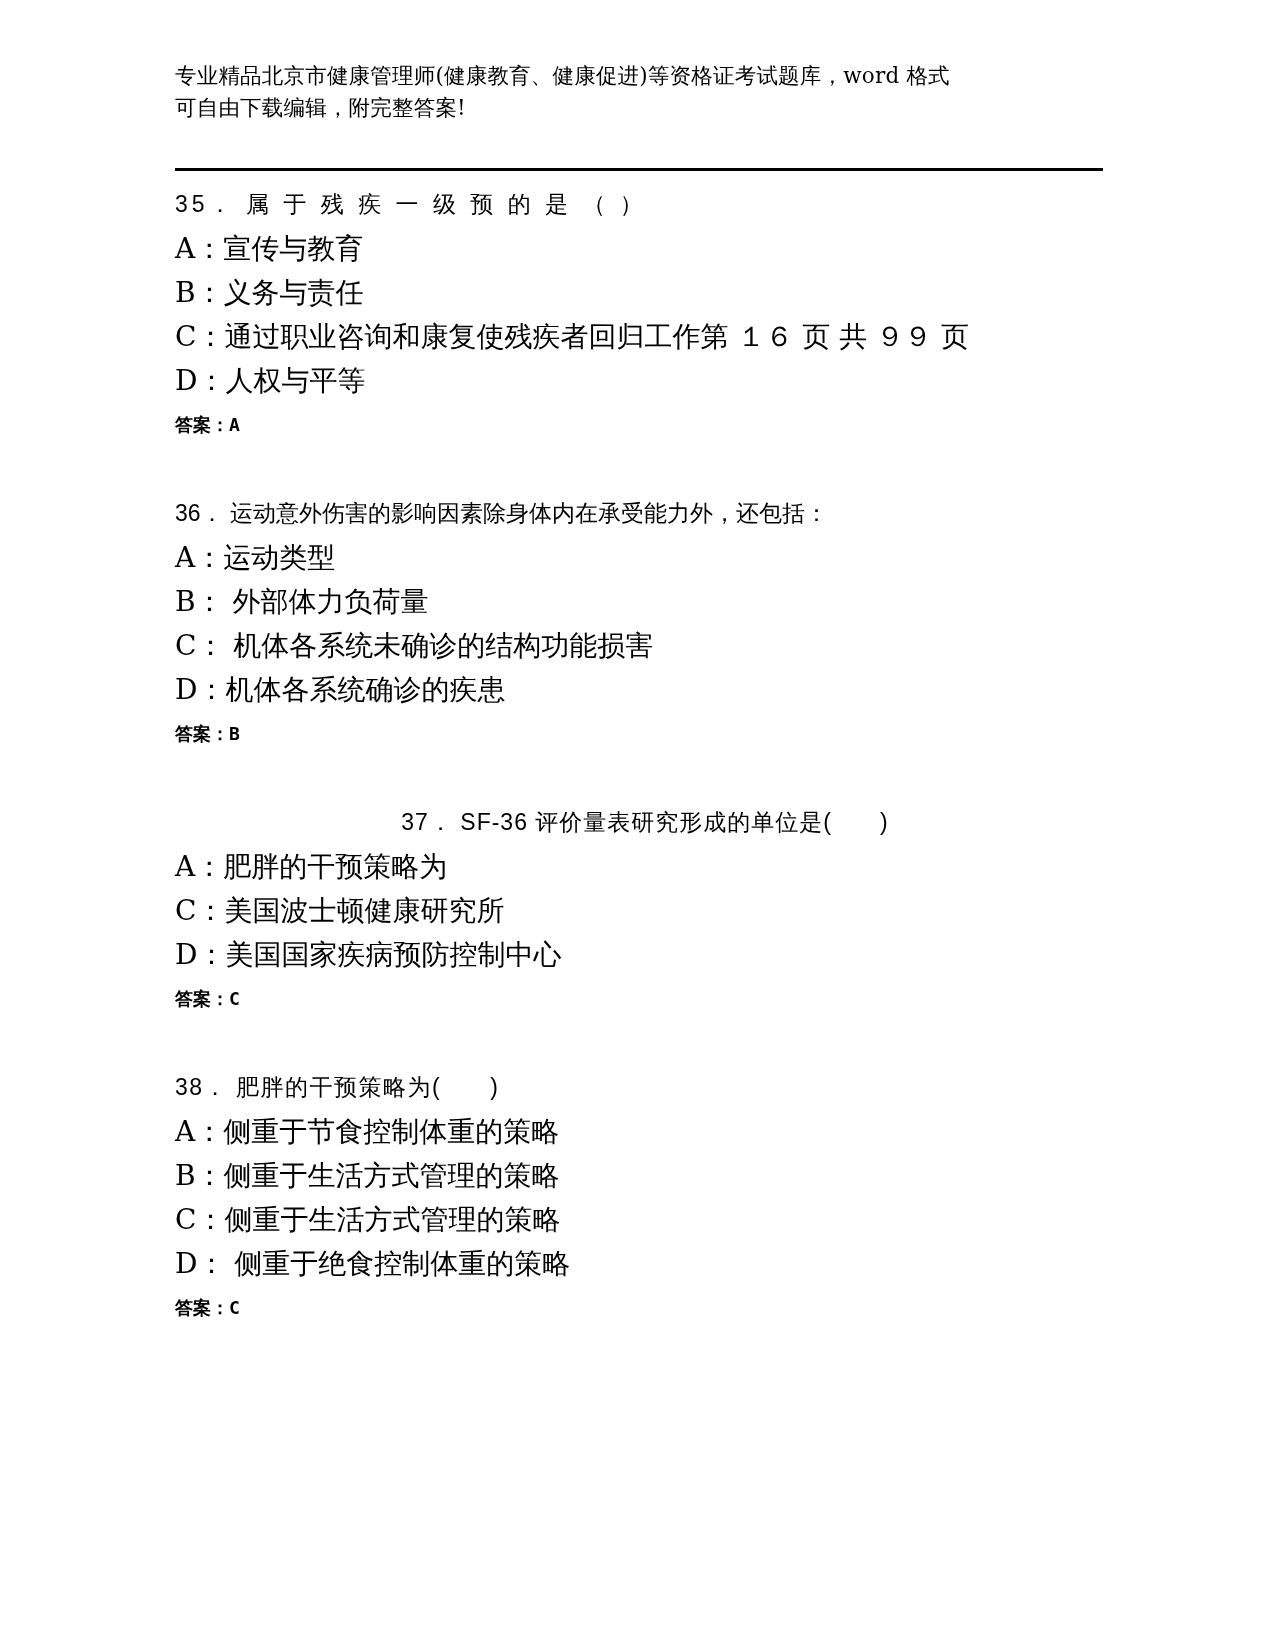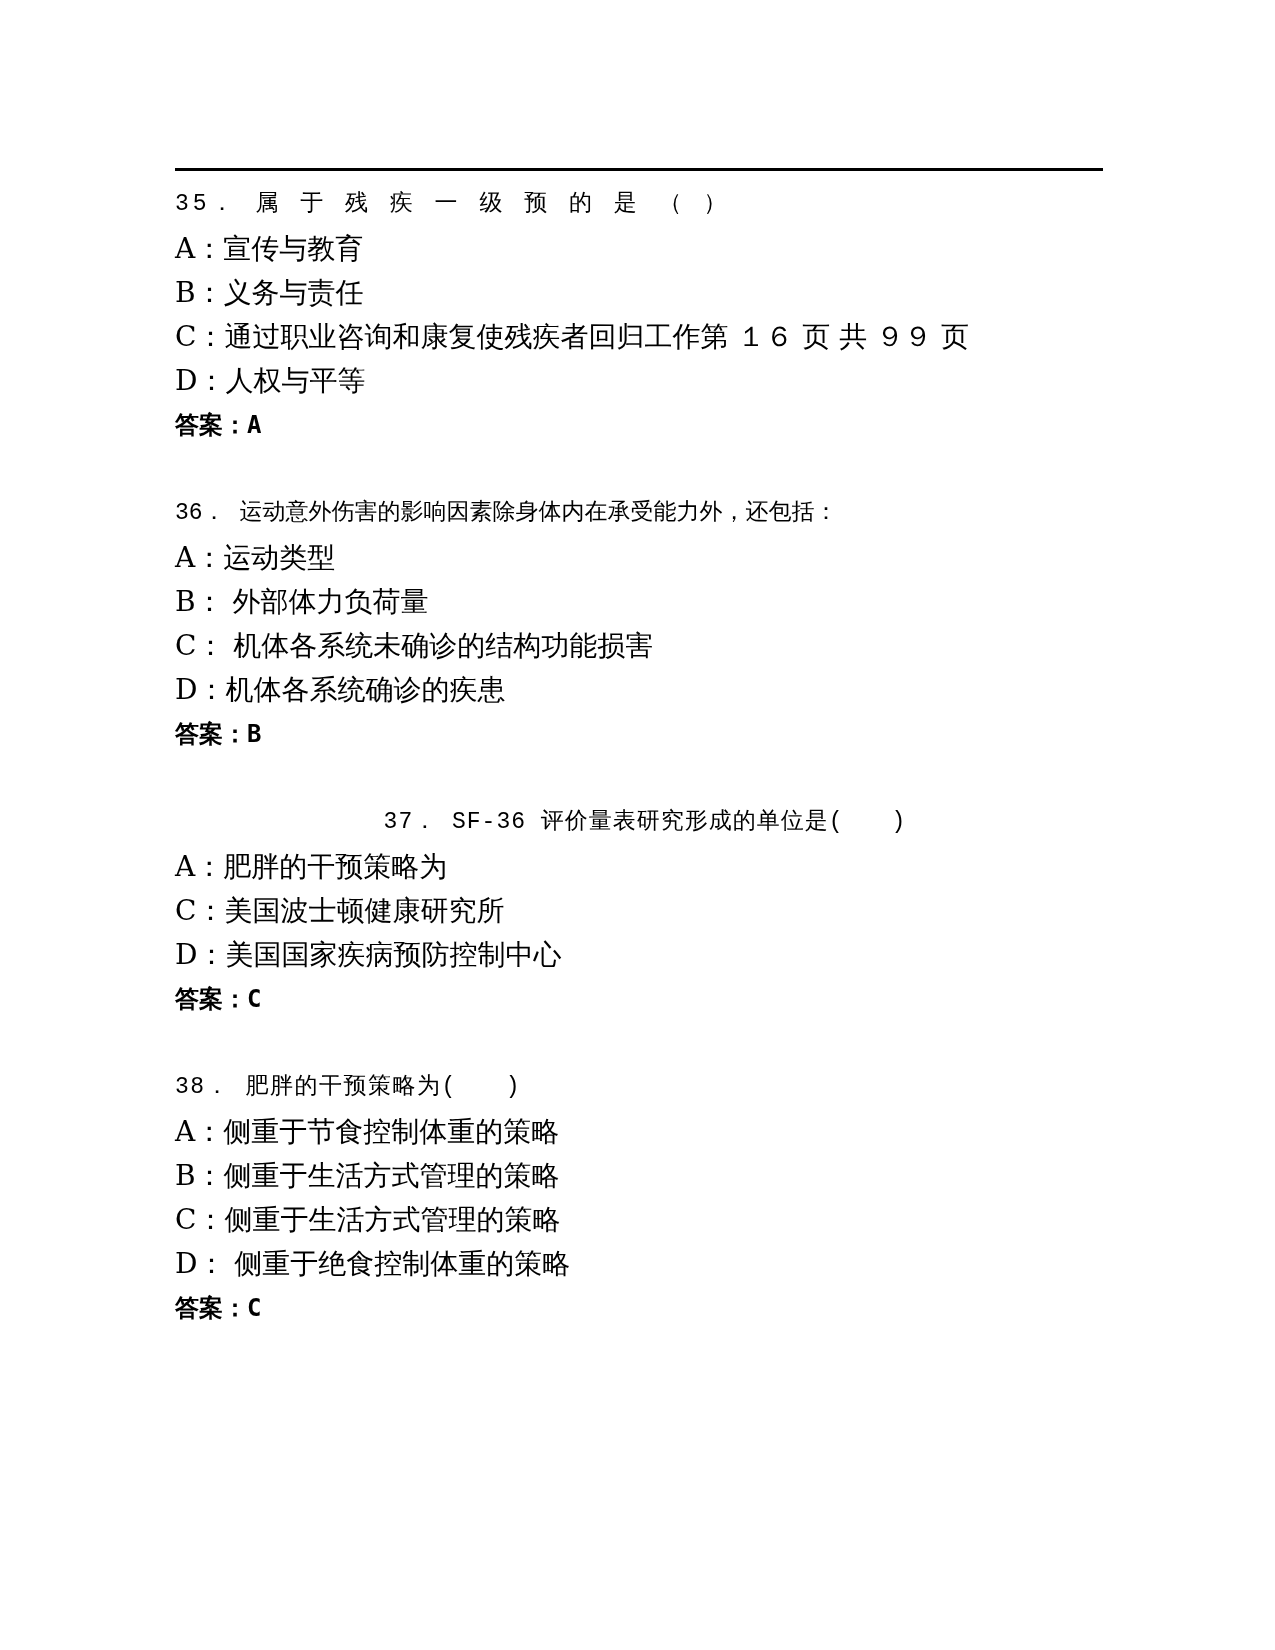--- a/index.html
+++ b/index.html
@@ -51,49 +51,53 @@
     top: 182px;
     width: 940px;
   }
   .qblock {
     margin-bottom: 44px;
   }
   .qstem {
     font-size: 23px;
     line-height: 45px;
     white-space: pre;
-    font-family: Liberation Mono, monospace;
+    font-family: Liberation Sans, sans-serif;
   }
   .opt {
     font-size: 28px;
     line-height: 44px;
     white-space: pre;
     font-family: "DejaVu Serif", "Liberation Serif", serif;
   }
   .answer {
-    font-size: 24px;
+    font-size: 18px;
     line-height: 44px;
     font-weight: bold;
     font-family: "DejaVu Sans", "Liberation Sans", sans-serif;
     white-space: pre;
   }
   .answer .val {
     font-family: "DejaVu Sans Mono", "Liberation Mono", monospace;
     font-weight: bold;
   }
   .q36 .qstem { letter-spacing: 0px; }
   .q35 .qstem { letter-spacing: 4px; }
   .q37 .qstem { letter-spacing: 1px; text-align: center; }
   .q38 .qstem { letter-spacing: 1.5px; }
 </style>
 </head>
 <body>
 
 <div class="page">
 
+  <div class="header">
+    <span>专业精品北京市健康管理师(健康教育、健康促进)等资格证考试题库，word 格式</span>
+    <span class="line2">可自由下载编辑，附完整答案!</span>
+  </div>
 
   <div class="rule"></div>
 
   <div class="content">
 
     <div class="qblock q35">
       <div class="qstem">35． 属 于 残 疾 一 级 预 的 是 （ ）</div>
       <div class="opt">A：宣传与教育</div>
       <div class="opt">B：义务与责任</div>
       <div class="opt">C：通过职业咨询和康复使残疾者回归工作第 １６ 页 共 ９９ 页</div>

